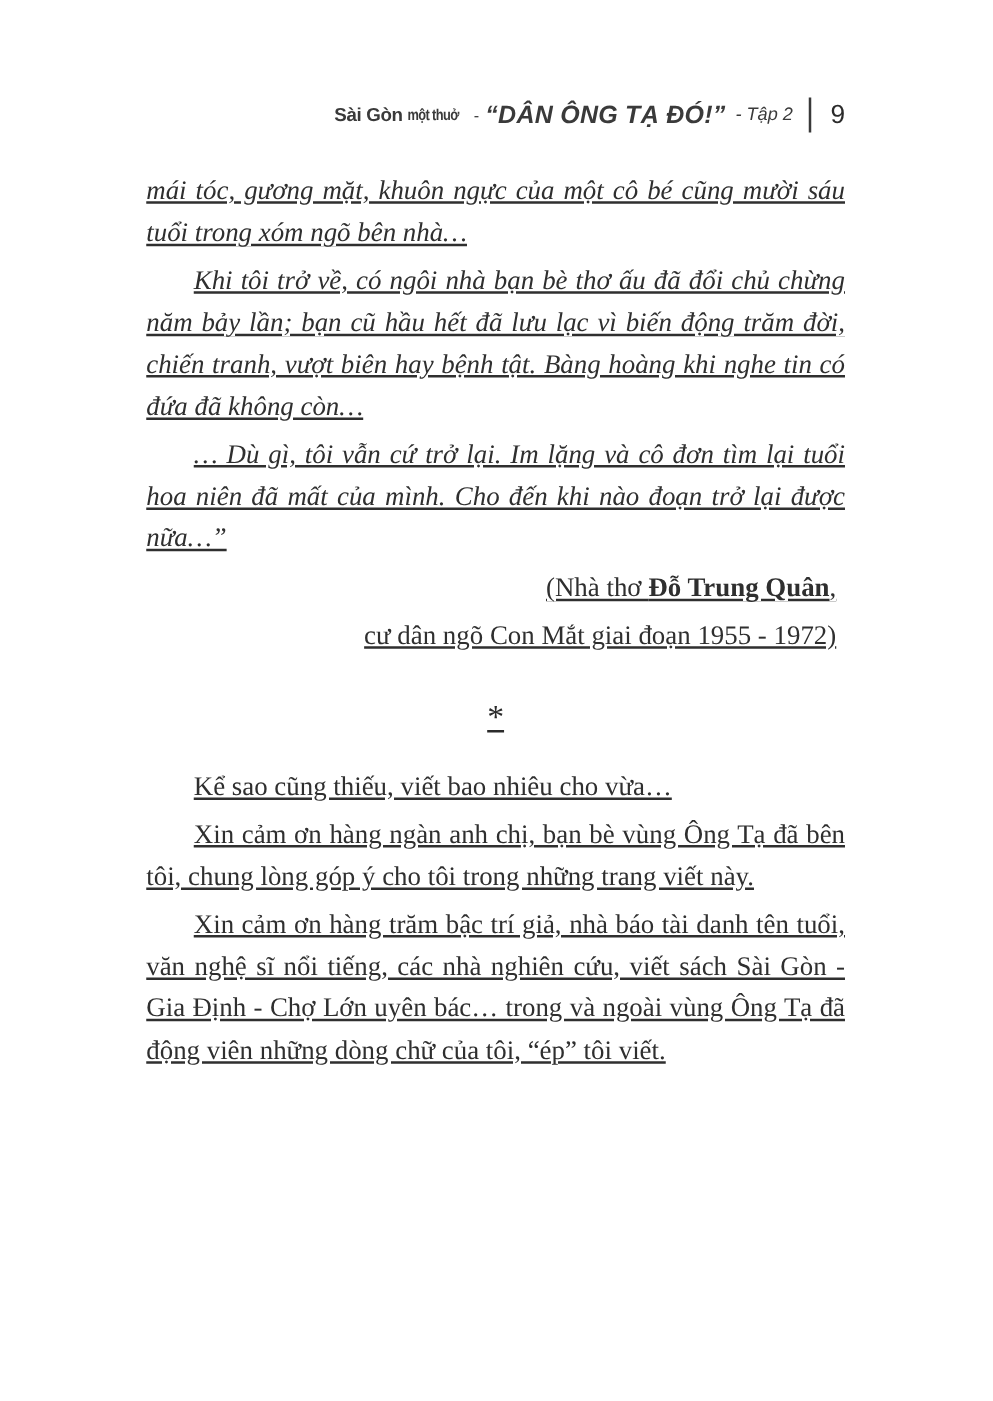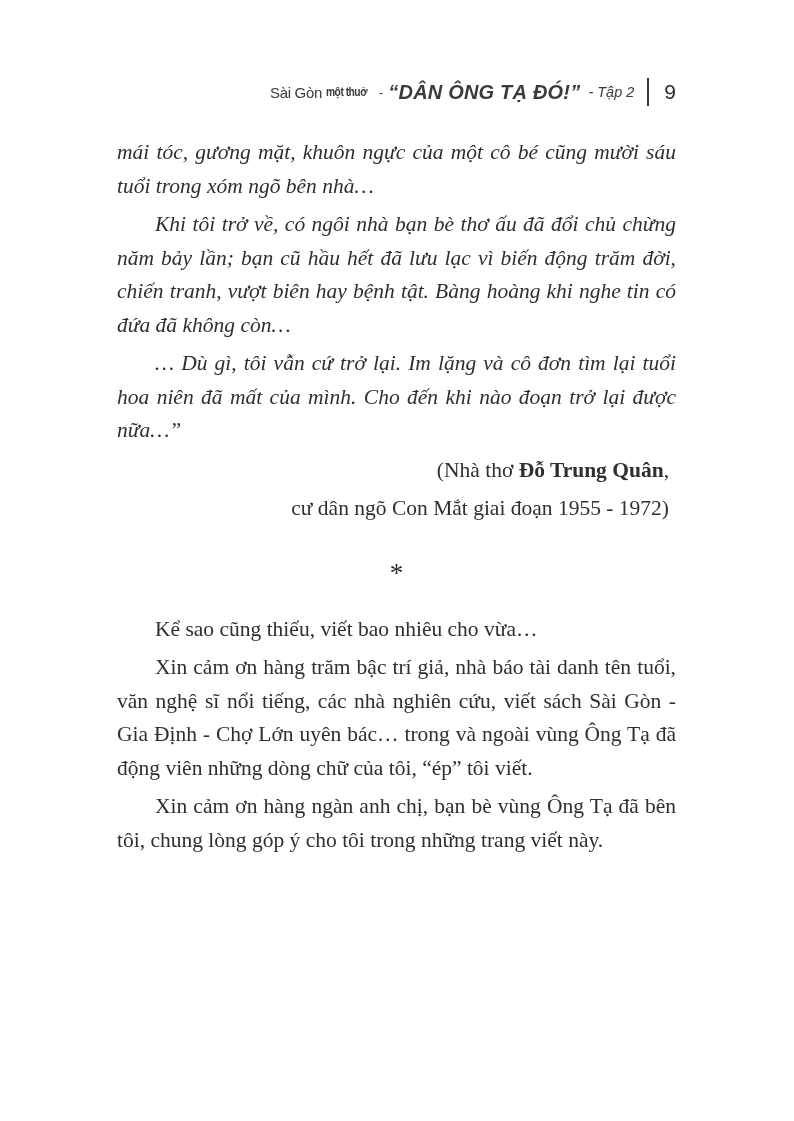--- a/index.html
+++ b/index.html
@@ -23,21 +23,21 @@
     width: 558px;
     height: 32px;
     display: flex;
     align-items: center;
     justify-content: flex-end;
     font-family: "Liberation Sans", sans-serif;
     color: #3a3a3a;
     white-space: nowrap;
   }
   .rh-series {
-    font-weight: 400;
+    font-weight: 700;
     font-size: 15px;
     letter-spacing: -0.3px;
   }
   .rh-series-sub {
     font-weight: 700;
     font-size: 12.5px;
     letter-spacing: -0.6px;
     display: inline-block;
     transform: scaleX(0.82);
     transform-origin: left center;
@@ -79,20 +79,21 @@
     width: 559px;
     font-family: "Liberation Serif", serif;
     font-size: 21.5px;
     line-height: 33.5px;
     color: #2f2f2f;
     text-align: justify;
   }
   .text-block p {
     margin: 0 0 5px 0;
     text-indent: 38px;
+    text-decoration: underline;
   }
   .text-block p.no-indent {
     text-indent: 0;
   }
   .quote {
     font-style: italic;
   }
   .attribution {
     text-align: right;
     text-indent: 0 !important;
@@ -133,18 +134,18 @@
     <p class="quote no-indent">mái tóc, gương mặt, khuôn ngực của một cô bé cũng mười sáu tuổi trong xóm ngõ bên nhà…</p>
     <p class="quote">Khi tôi trở về, có ngôi nhà bạn bè thơ ấu đã đổi chủ chừng năm bảy lần; bạn cũ hầu hết đã lưu lạc vì biến động trăm đời, chiến tranh, vượt biên hay bệnh tật. Bàng hoàng khi nghe tin có đứa đã không còn…</p>
     <p class="quote">… Dù gì, tôi vẫn cứ trở lại. Im lặng và cô đơn tìm lại tuổi hoa niên đã mất của mình. Cho đến khi nào đoạn trở lại được nữa…”</p>
 
     <p class="attribution"><span>(Nhà thơ </span><span class="author">Đỗ Trung Quân</span><span>,</span></p>
     <p class="attribution">cư dân ngõ Con Mắt giai đoạn 1955 - 1972)</p>
 
     <p class="divider">*</p>
 
     <p>Kể sao cũng thiếu, viết bao nhiêu cho vừa…</p>
+    <p>Xin cảm ơn hàng ngàn anh chị, bạn bè vùng Ông Tạ đã bên tôi, chung lòng góp ý cho tôi trong những trang viết này.</p>
     <p>Xin cảm ơn hàng trăm bậc trí giả, nhà báo tài danh tên tuổi, văn nghệ sĩ nổi tiếng, các nhà nghiên cứu, viết sách Sài Gòn - Gia Định - Chợ Lớn uyên bác… trong và ngoài vùng Ông Tạ đã động viên những dòng chữ của tôi, “ép” tôi viết.</p>
-    <p>Xin cảm ơn hàng ngàn anh chị, bạn bè vùng Ông Tạ đã bên tôi, chung lòng góp ý cho tôi trong những trang viết này.</p>
 
   </main>
 
 </div>
 
 </body></html>

